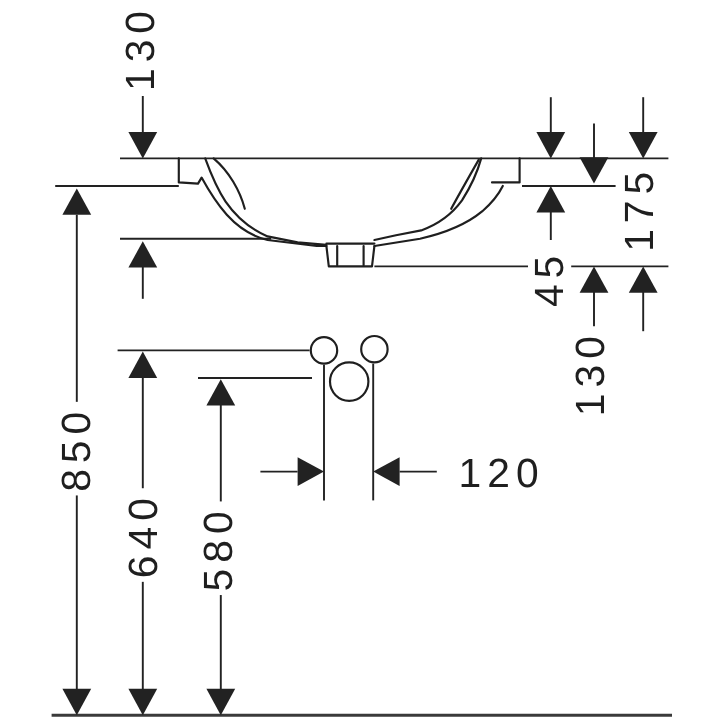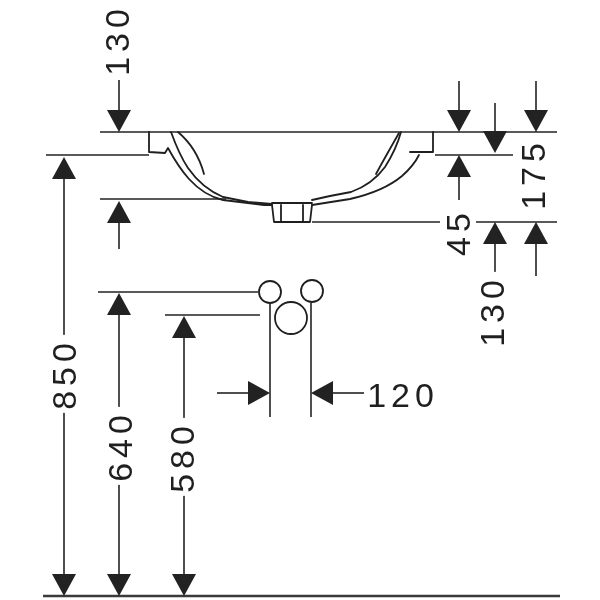--- a/index.html
+++ b/index.html
@@ -125,15 +125,15 @@
   <div class="dim-label vertical" style="left:120px; top:446px;">640</div>
 
   <div class="dim-label vertical" style="left:182px; top:457px;">580</div>
 
   <div class="dim-label vertical" style="left:458px; top:232px;">45</div>
 
   <div class="dim-label vertical" style="left:492px; top:311px;">130</div>
 
   <div class="dim-label vertical" style="left:533px; top:174px;">175</div>
 
-  <div class="dim-label" style="left:403px; top:395px;">120</div>
+  <div class="dim-label" style="left:418px; top:395px;">120</div>
 
 </div>
 
 </body></html>

